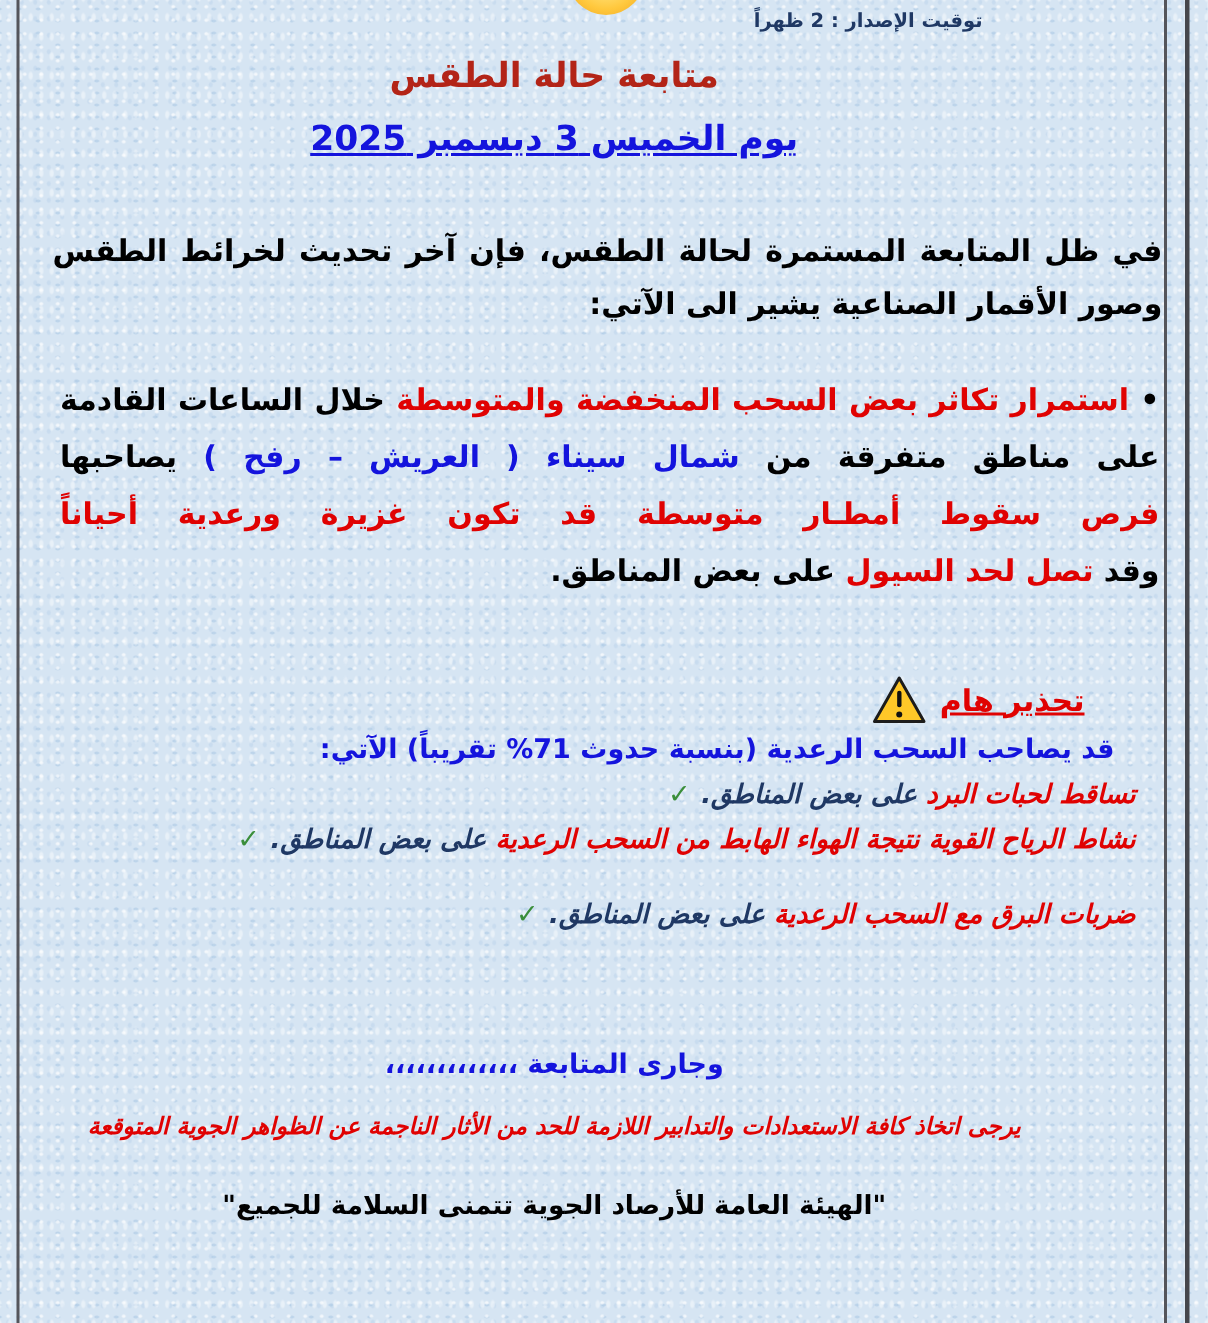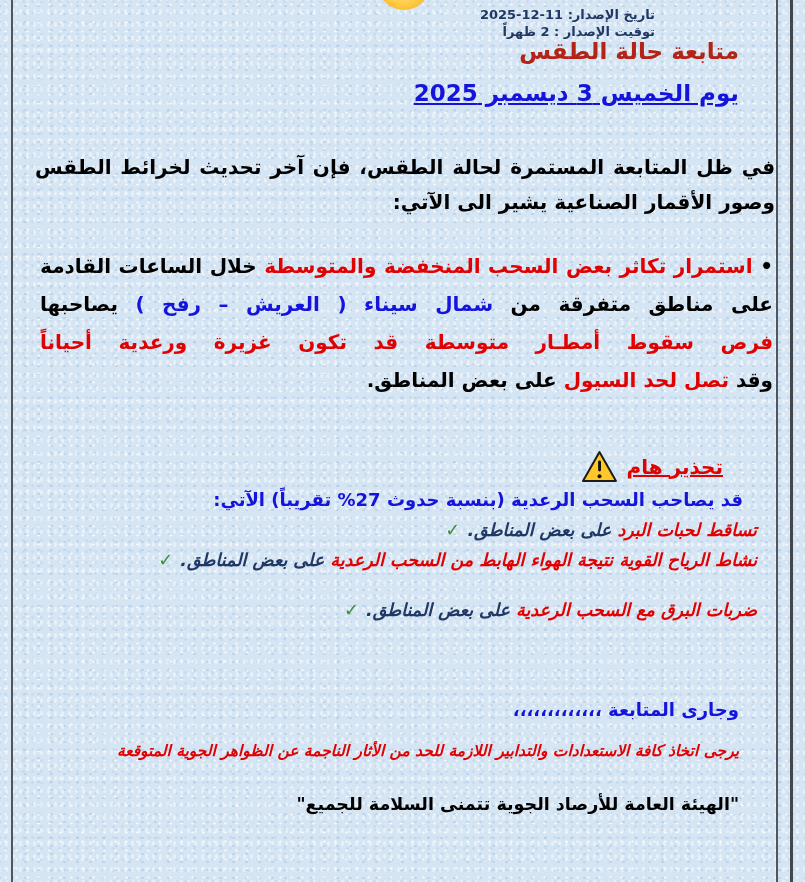--- a/index.html
+++ b/index.html
@@ -24,21 +24,21 @@
   .b-right-in{left:776px;width:2px;background:#54555b;}
   .b-right-out{left:790px;width:3px;background:#45464c;}
   .sun{
     position:absolute;left:378px;top:-42px;width:52px;height:52px;border-radius:50%;
     background:radial-gradient(circle,#ffe27a 25%,#ffc83d 60%,#eda11d 100%);
   }
   .issue{
     position:absolute;top:6px;right:150px;text-align:right;
     font-size:13px;line-height:17px;color:#1f3864;white-space:nowrap;
   }
-  .title,.subtitle,.center-line{position:absolute;left:0;width:739px;text-align:right;white-space:nowrap;}
+  .title,.subtitle,.center-line{position:absolute;left:0;width:739px;text-align:center;white-space:nowrap;}
   .title{top:38px;font-size:23px;color:#b32417;}
   .subtitle{top:80px;font-size:23px;color:#1414dd;text-decoration:underline;}
   .intro{position:absolute;top:150px;left:25px;width:740px;font-size:20px;line-height:35px;color:#000;margin-left:10px;}
   .bullets{position:absolute;top:247px;left:25px;width:733px;font-size:20px;line-height:38px;color:#000;margin-left:15px;}
   .just{text-align:justify;text-align-last:justify;}
   .ralign{text-align:right;}
   .red{color:#e00202;}
   .blue{color:#1414dd;}
   .navy{color:#1f3864;}
   .warn-header{
@@ -65,24 +65,20 @@
 
 <div class="page">
 
   <div class="vline b-left"></div>
   <div class="vline b-right-in"></div>
   <div class="vline b-right-out"></div>
 
   <div class="sun"></div>
 
   <div class="issue">
-    <div>
-      <span>تاريخ الإصدار:</span>
-      <span dir="ltr">2025-12-11</span>
-    </div>
     <div>توقيت الإصدار : 2 ظهراً</div>
   </div>
 
   <div class="title">متابعة حالة الطقس</div>
   <div class="subtitle">يوم الخميس 3 ديسمبر 2025</div>
 
   <div class="intro">
     <div class="just">في ظل المتابعة المستمرة لحالة الطقس، فإن آخر تحديث لخرائط الطقس</div>
     <div class="ralign">وصور الأقمار الصناعية يشير الى الآتي:</div>
   </div>
@@ -98,21 +94,21 @@
     <span class="warn-heading">تحذير هام</span>
     <span>
       <svg width="37" height="33" viewBox="0 0 37 33">
         <path d="M18.5 2 L35 31 L2 31 Z" fill="#ffc828" stroke="#1c1c1c" stroke-width="2" stroke-linejoin="round"></path>
         <rect x="17.1" y="10.5" width="2.9" height="11" rx="1.4" fill="#111"></rect>
         <circle cx="18.5" cy="26.3" r="2" fill="#111"></circle>
       </svg>
     </span>
   </div>
 
-  <div class="warn-intro">قد يصاحب السحب الرعدية (بنسبة حدوث 27% تقريباً) الآتي:</div>
+  <div class="warn-intro">قد يصاحب السحب الرعدية (بنسبة حدوث 71% تقريباً) الآتي:</div>
 
   <div class="check-item ci-1"><span class="red">تساقط لحبات البرد</span><span class="navy"> على بعض المناطق.</span><span class="check">✓</span></div>
   <div class="check-item ci-2"><span class="red">نشاط الرياح القوية نتيجة الهواء الهابط من السحب الرعدية</span><span class="navy"> على بعض المناطق.</span><span class="check">✓</span></div>
   <div class="check-item ci-3"><span class="red">ضربات البرق مع السحب الرعدية</span><span class="navy"> على بعض المناطق.</span><span class="check">✓</span></div>
 
   <div class="center-line monitor">وجارى المتابعة ،،،،،،،،،،،،،</div>
   <div class="center-line advice">يرجى اتخاذ كافة الاستعدادات والتدابير اللازمة للحد من الأثار الناجمة عن الظواهر الجوية المتوقعة</div>
   <div class="center-line sign">"الهيئة العامة للأرصاد الجوية تتمنى السلامة للجميع"</div>
 
 </div>

